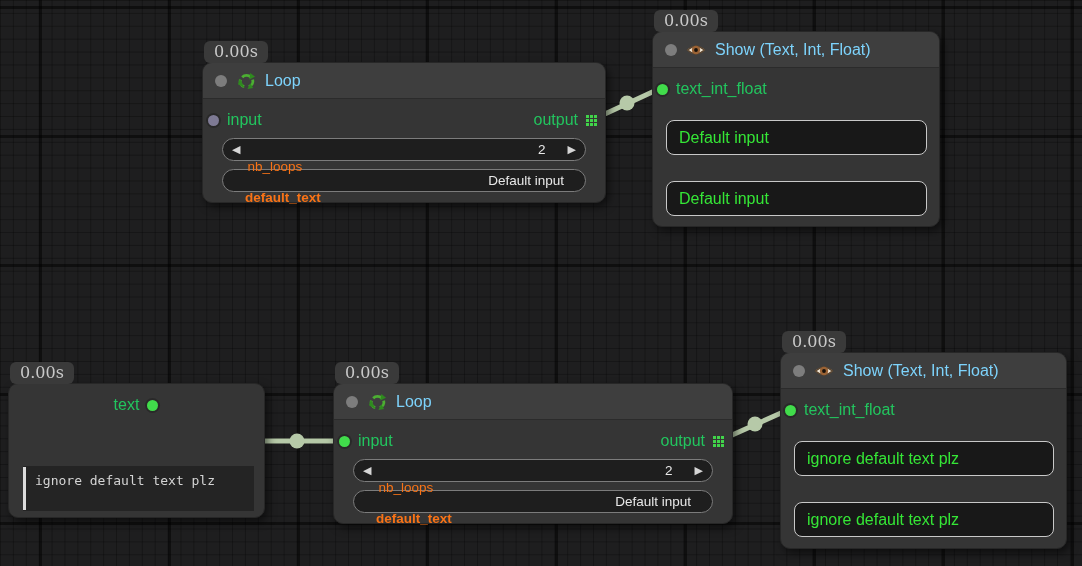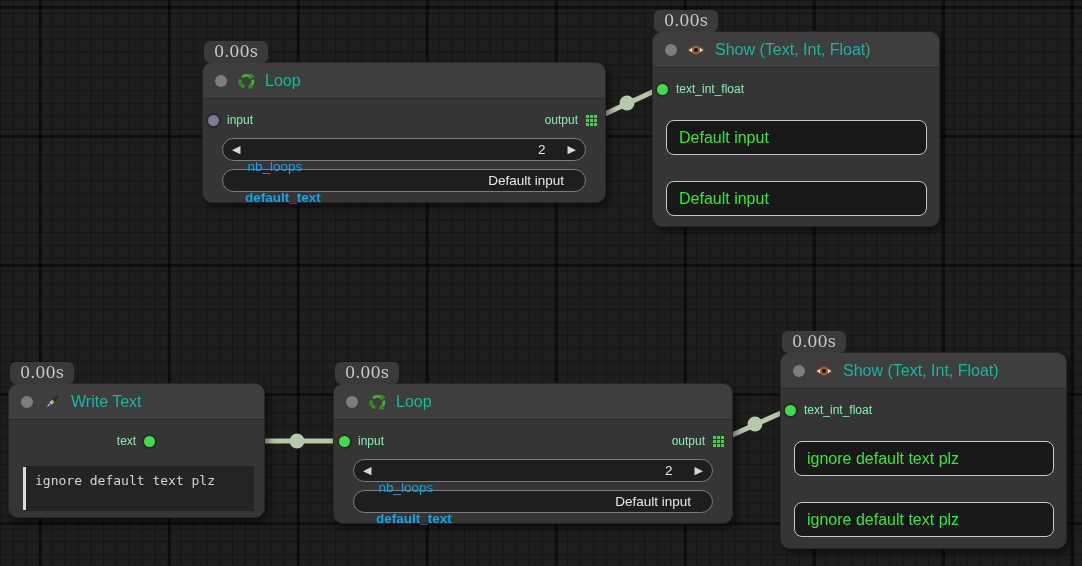--- a/index.html
+++ b/index.html
@@ -27,43 +27,43 @@
     font-family:"DejaVu Serif",serif;font-size:16px;line-height:20px;
     padding:1px 10px;z-index:1;
   }
   .header{
     height:36px;background:#3e3e3e;border-radius:9px 9px 0 0;
     display:flex;align-items:center;gap:9px;padding:0 12px;
     border-bottom:1px solid #2b2b2b;box-sizing:border-box;
   }
   .cdot{width:12px;height:12px;border-radius:50%;background:#7d7d7d;flex:none;}
   .hicon{width:20px;height:20px;flex:none;display:flex;align-items:center;justify-content:center;}
-  .title{color:#14b8a6;font-size:16px;white-space:nowrap;}
+  .title{color:#7dd3fc;font-size:16px;white-space:nowrap;}
   .slotrow{
     display:flex;align-items:center;justify-content:space-between;
     margin-top:10px;height:22px;padding:0 8px 0 5px;
   }
   .slot{display:flex;align-items:center;gap:8px;}
   .dot{width:11px;height:11px;border-radius:50%;flex:none;box-shadow:0 0 0 2px rgba(0,0,0,.22);}
   .dot.gray{background:#7e7a94;}
   .dot.green{background:#41dc4b;}
-  .slbl{color:#86efac;font-size:12px;}
+  .slbl{color:#22c55e;font-size:16px;}
   .gridicon{
     display:grid;grid-template-columns:repeat(3,3px);grid-auto-rows:3px;gap:1px;
     width:11px;height:11px;flex:none;
   }
   .gridicon span{background:#41d44a;}
   .pill{
     height:23px;box-sizing:border-box;background:#1e1e1e;border:1px solid #7c7c7c;
     border-radius:12px;display:flex;align-items:center;
     margin:7px 19px 0 19px;padding:0 9px;font-size:13.5px;
   }
   .pill + .pill{margin-top:8px;}
   .pill .arrow{color:#d6d6d6;font-size:11px;line-height:1;flex:none;}
-  .pill .wname{color:#0ea5e9;margin-left:7px;margin-top:33px;}
+  .pill .wname{color:#f97316;margin-left:7px;margin-top:33px;}
   .pill.noarrows .wname{margin-left:13px;font-weight:bold;}
   .pill .spacer{flex:1;}
   .pill .wval{color:#e8e8e8;}
   .pill .wval.num{margin-right:22px;}
   .pill.noarrows .wval{margin-right:12px;}
   .showbox{
     height:35px;box-sizing:border-box;margin:0 12px 0 13px;
     background:#181818;border:1px solid #c8c8c8;border-radius:8px;
     display:flex;align-items:center;padding:0 12px;
     color:#35e636;font-size:16px;white-space:nowrap;overflow:hidden;
@@ -173,34 +173,20 @@
     <div class="showbox first">
       <span>Default input</span>
     </div>
     <div class="showbox second">
       <span>Default input</span>
     </div>
   </div>
 
   <div class="node" style="left:8px;top:383px;width:257px;height:135px">
     <div class="badge">0.00s</div>
-    <div class="header">
-      <span class="cdot"></span>
-      <span class="hicon">
-        <svg width="20" height="20" viewBox="0 0 20 20">
-          <g transform="rotate(45 10 10)">
-            <rect x="8.3" y="1.5" width="3.4" height="7.5" rx="1.2" fill="#2b2b2b"></rect>
-            <rect x="8.3" y="8.2" width="3.4" height="1.8" fill="#d9a62e"></rect>
-            <path d="M8.3 10 L11.7 10 L10 17.5 Z" fill="#a8cfe0"></path>
-            <circle cx="10" cy="12.6" r="0.9" fill="#3a5666"></circle>
-          </g>
-        </svg>
-      </span>
-      <span class="title">Write Text</span>
-    </div>
     <div class="slotrow" style="justify-content:center;padding-right:6px;">
       <div class="slot">
         <span class="slbl">text</span>
         <span class="dot green"></span>
       </div>
     </div>
     <div class="textwidget">
       <span class="caret"></span>
       <span>ignore default text plz</span>
     </div>

